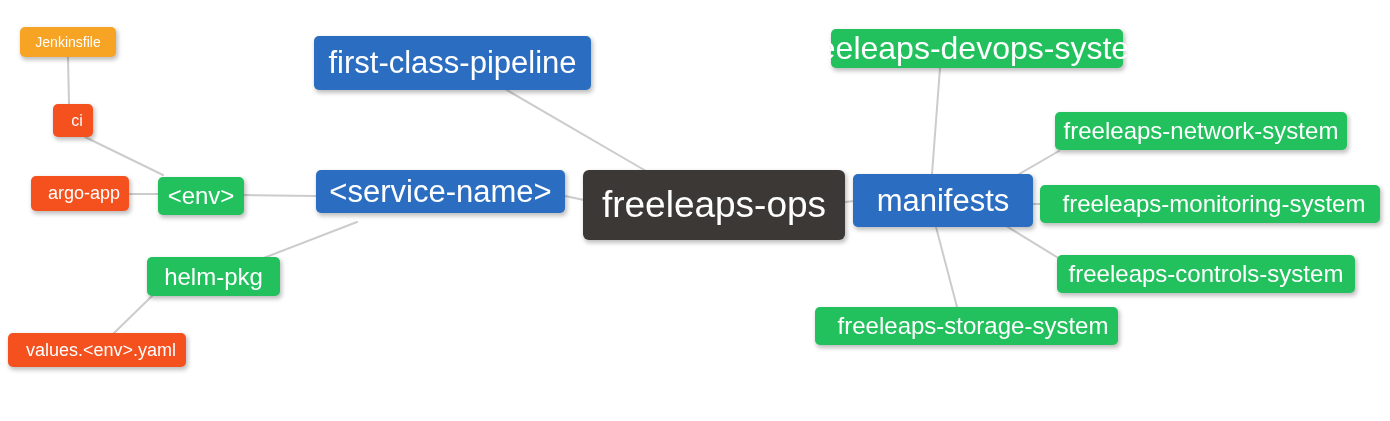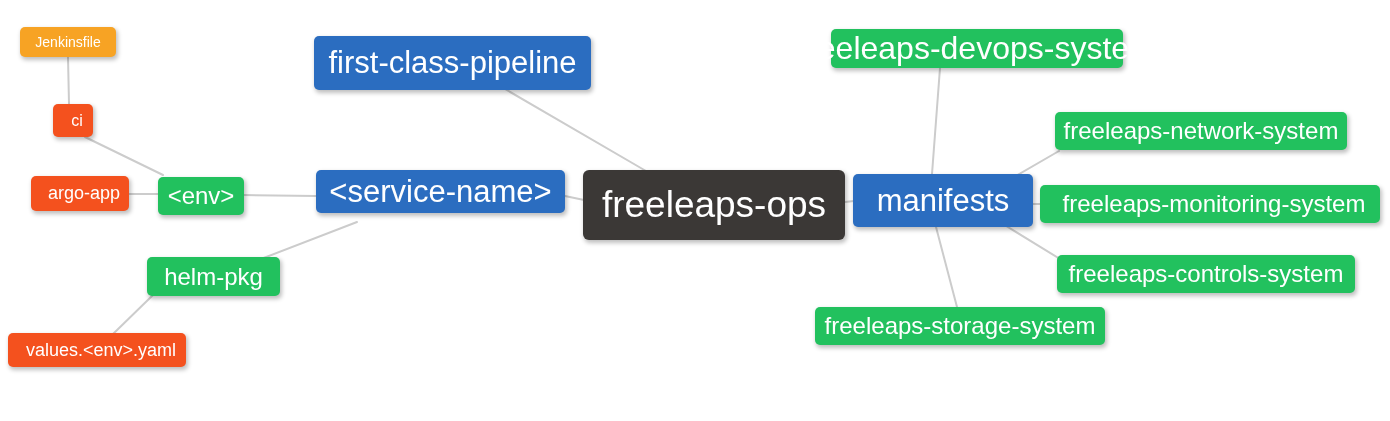--- a/index.html
+++ b/index.html
@@ -48,21 +48,21 @@
   #n-helm-pkg    { left: 147px; top: 257px; width: 133px; height: 39px; font-size: 24px; }
   #n-values      { left: 8px;   top: 333px; width: 170px; height: 34px; font-size: 18px; }
   #n-pipeline    { left: 314px; top: 36px;  width: 277px; height: 54px; font-size: 31px; }
   #n-service     { left: 316px; top: 170px; width: 249px; height: 43px; font-size: 31px; }
   #n-ops         { left: 583px; top: 170px; width: 262px; height: 70px; font-size: 37px; border-radius: 6px; }
   #n-manifests   { left: 853px; top: 174px; width: 180px; height: 53px; font-size: 31px; }
   #n-devops      { left: 831px; top: 29px;  width: 292px; height: 39px; font-size: 32px; }
   #n-network     { left: 1055px; top: 112px; width: 292px; height: 38px; font-size: 24px; }
   #n-monitoring  { left: 1040px; top: 185px; width: 332px; height: 38px; font-size: 24px; padding-left: 8px; }
   #n-controls    { left: 1057px; top: 255px; width: 298px; height: 38px; font-size: 24px; }
-  #n-storage     { left: 815px; top: 307px; width: 290px; height: 38px; font-size: 24px; }
+  #n-storage     { left: 815px; top: 307px; width: 290px; height: 38px; font-size: 24px; padding-left: 13px; }
 </style>
 </head>
 <body>
 
 <div class="canvas">
 
   <svg class="links" viewBox="0 0 1390 421" xmlns="http://www.w3.org/2000/svg">
     <line x1="68" y1="57" x2="69" y2="104"></line>
     <line x1="85" y1="137" x2="163" y2="175"></line>
     <line x1="121" y1="194" x2="158" y2="194"></line>

